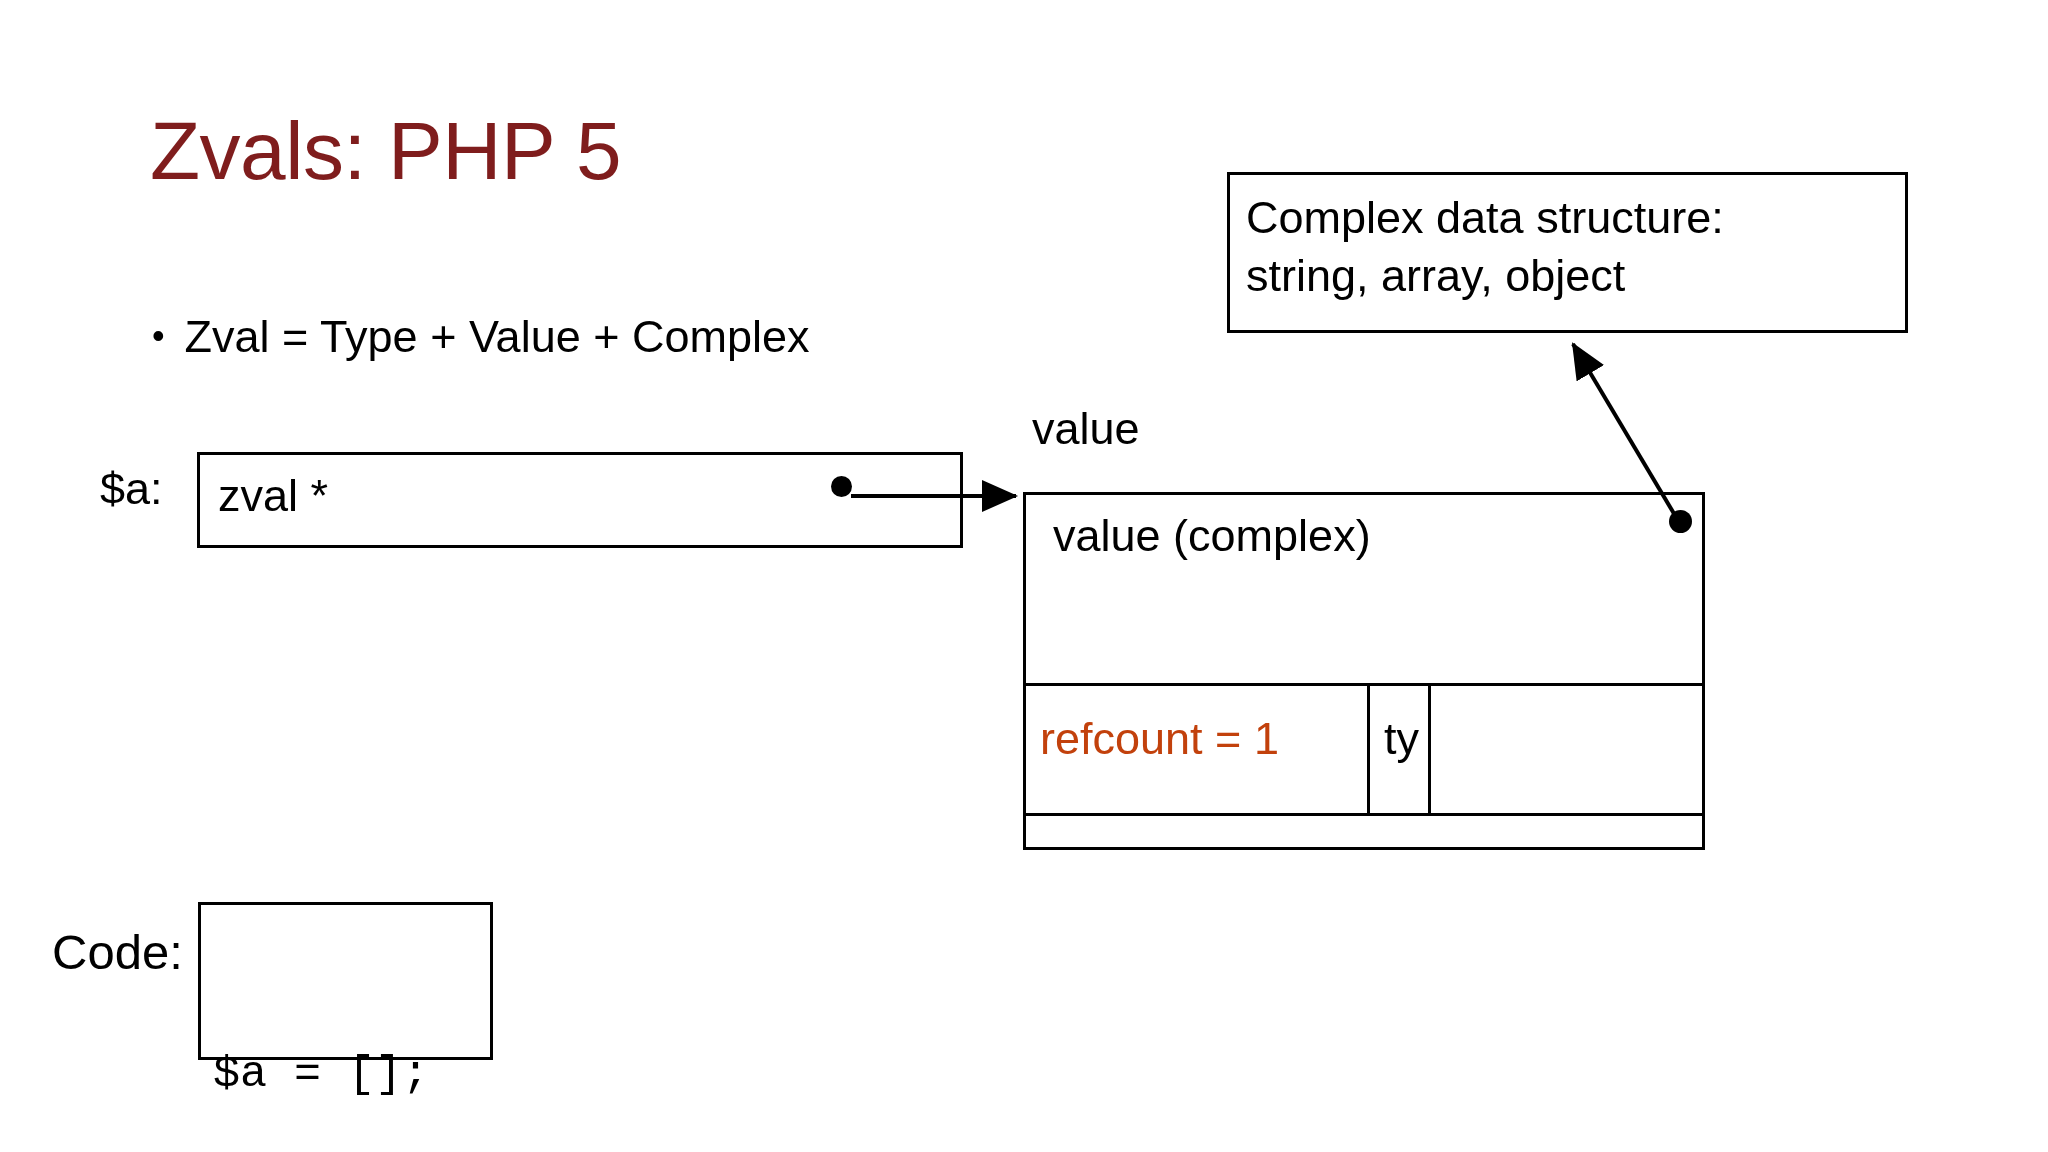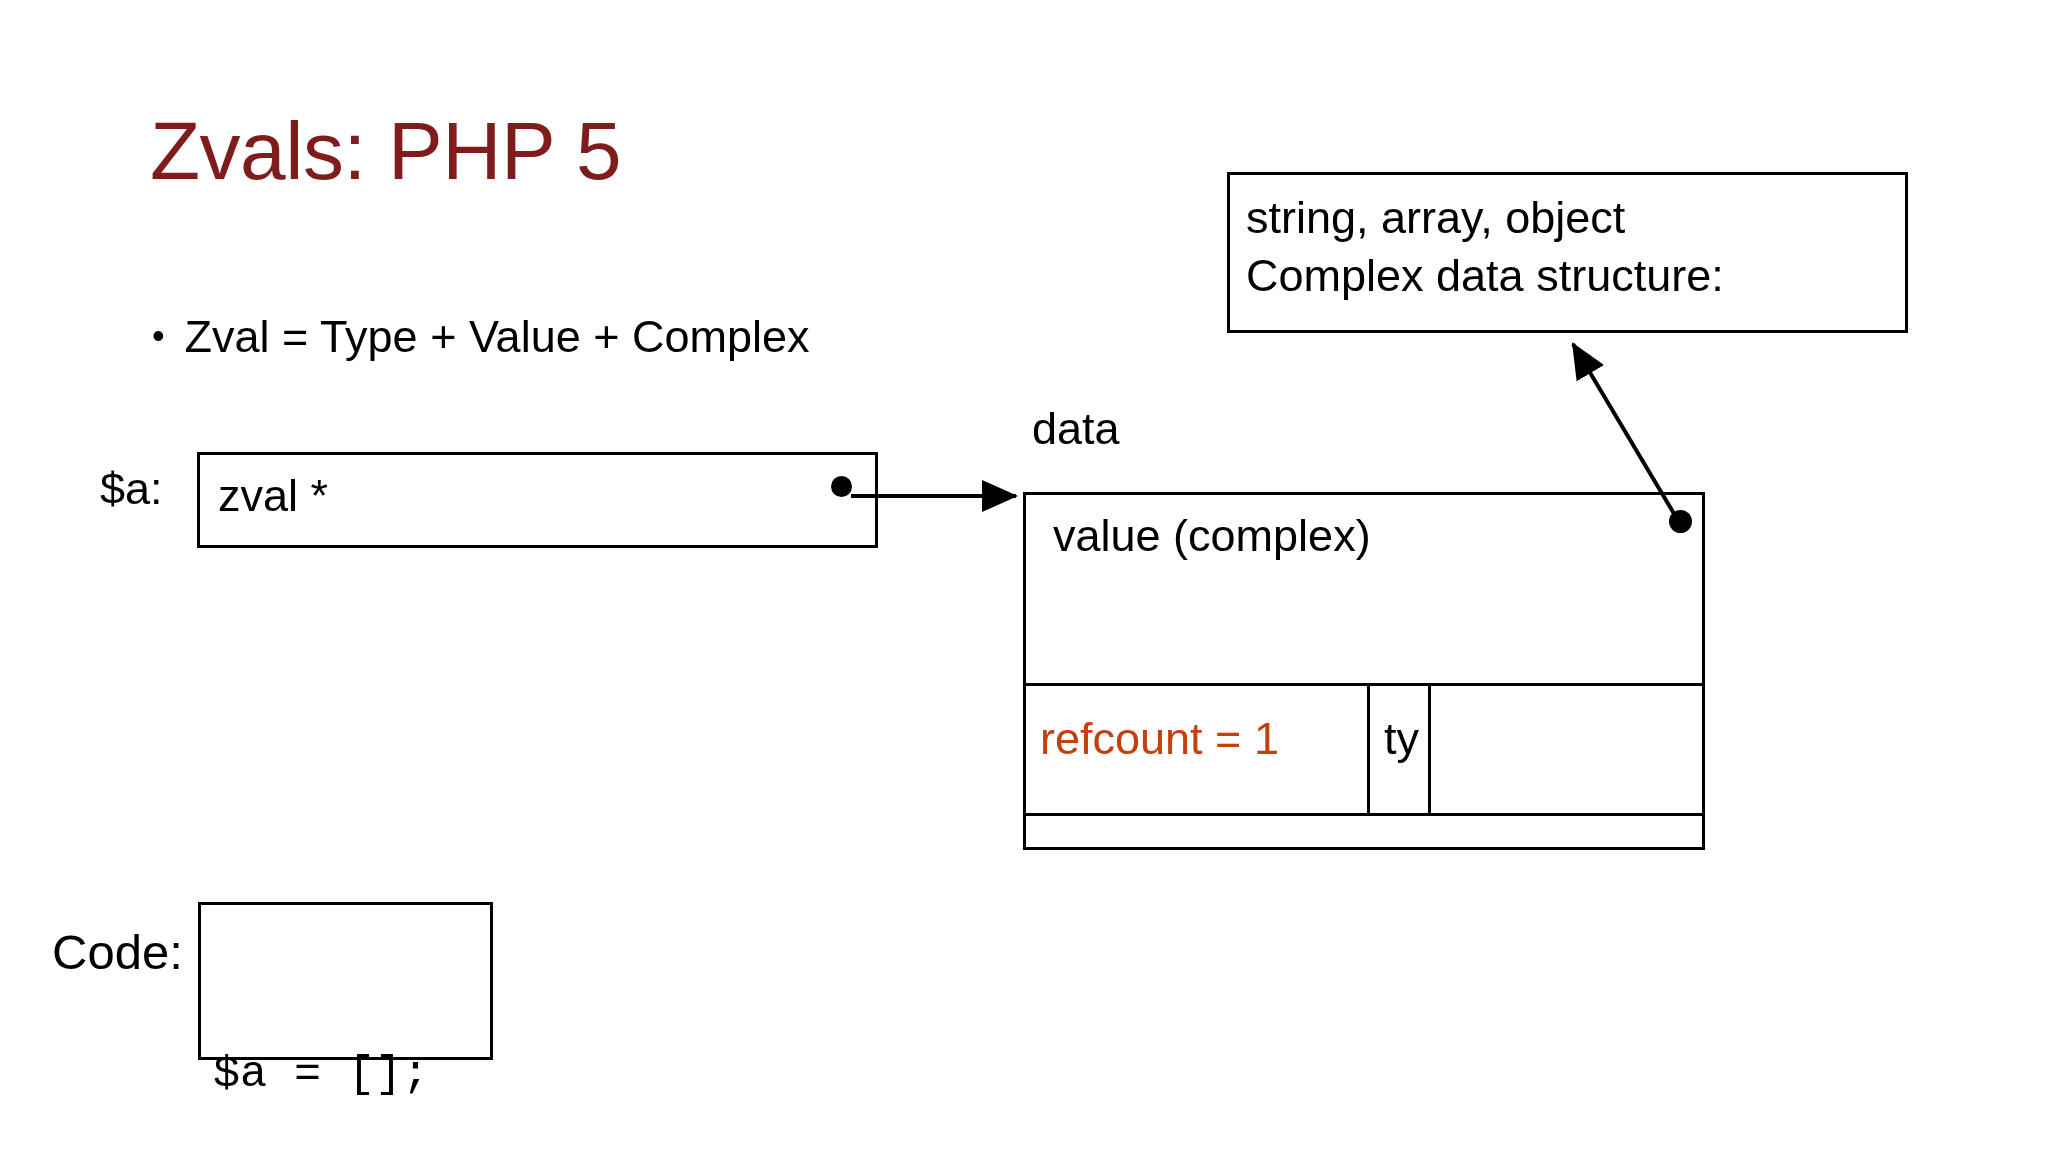--- a/index.html
+++ b/index.html
@@ -62,21 +62,21 @@
     position: absolute;
     left: 100px;
     top: 466px;
     font-size: 45px;
     line-height: 1;
     white-space: nowrap;
   }
   .ptr-box {
     left: 197px;
     top: 452px;
-    width: 681px;
+    width: 766px;
     height: 96px;
   }
   .ptr-box-text {
     position: absolute;
     left: 18px;
     top: 18px;
     font-size: 45px;
     line-height: 1;
     white-space: nowrap;
   }
@@ -247,21 +247,21 @@
     <span>Zval = Type + Value + Complex</span>
   </div>
 
   <div class="var-label-a">$a:</div>
 
   <div class="box ptr-box">
     <span class="ptr-box-text">zval *</span>
   </div>
   <div class="ptr-dot"></div>
 
-  <div class="zval-label">data</div>
+  <div class="zval-label">value</div>
 
   <div class="box zval-box">
 
     <div class="zval-row-value">
       <span class="cell-text">value (complex)</span>
     </div>
 
     <div class="zval-row-mid">
       <div class="zval-cell-refcount">
         <span class="cell-text">refcount = 1</span>
@@ -277,22 +277,22 @@
     <div class="zval-row-bottom">
       <span class="cell-text"></span>
     </div>
 
   </div>
 
   <div class="zval-value-dot"></div>
 
   <div class="box callout-box">
     <div class="callout-text">
+      <div>Complex data structure:</div>
       <div>string, array, object</div>
-      <div>Complex data structure:</div>
     </div>
   </div>
 
   <div class="code-label">Code:</div>
 
   <div class="box code-box">
     <div class="code-text">
       <div>$a = [];</div>
       
     </div>

